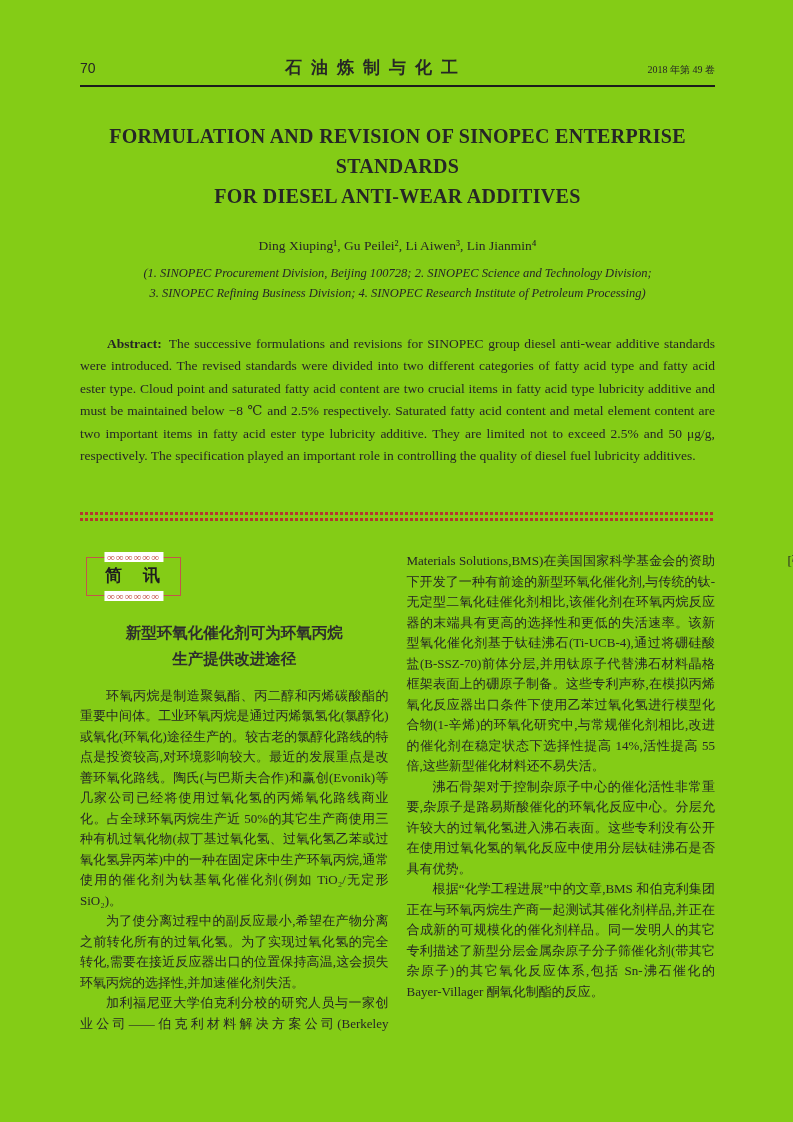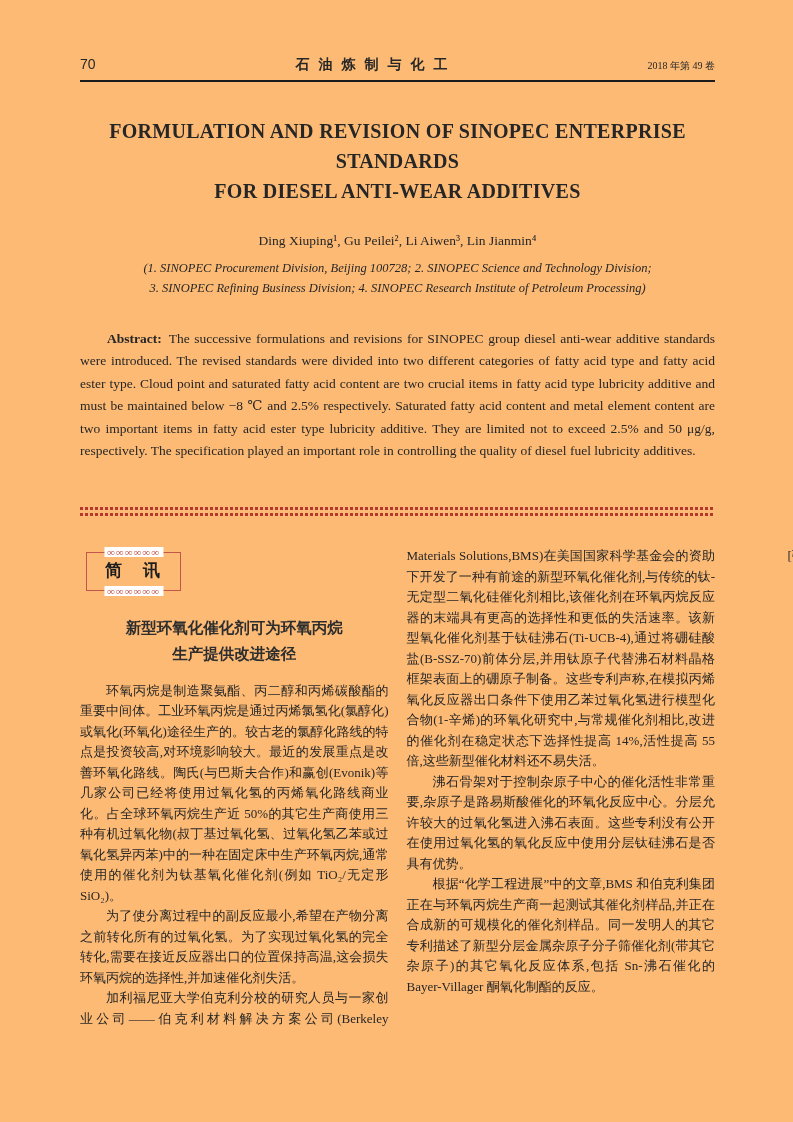--- a/index.html
+++ b/index.html
@@ -1,35 +1,35 @@
 <!DOCTYPE html>
 <html><head>
 <meta charset="utf-8">
 <style>
   html,body{margin:0;padding:0;background:#e8e8e8;}
   .page{
     position:relative;
     width:793px;height:1122px;
     margin:0 auto;
-    background:#fdba74;
+    background:#84cc16;
     box-sizing:border-box;
     padding:0 78px 0 80px;
     font-family:"Liberation Serif","DejaVu Serif",serif;
     color:#262626;
     overflow:hidden;
   }
   
   .page-header{
     padding-top:56px;
     display:flex;
     justify-content:space-between;
     align-items:baseline;
   }
   .pagenum{font-size:14px;font-family:"Liberation Sans","DejaVu Sans",sans-serif;}
-  .jtitle{font-size:14px;font-weight:bold;letter-spacing:9px;text-indent:9px;}
+  .jtitle{font-size:17px;font-weight:bold;letter-spacing:9px;text-indent:9px;}
   .issue{font-size:10px;}
   .rule{margin-top:6px;border-top:2px solid #1c1c1c;height:0;}
   
   .title{
     margin:34px 0 0;
     text-align:center;
     font-size:20px;
     font-weight:bold;
     line-height:30px;
     letter-spacing:.3px;

